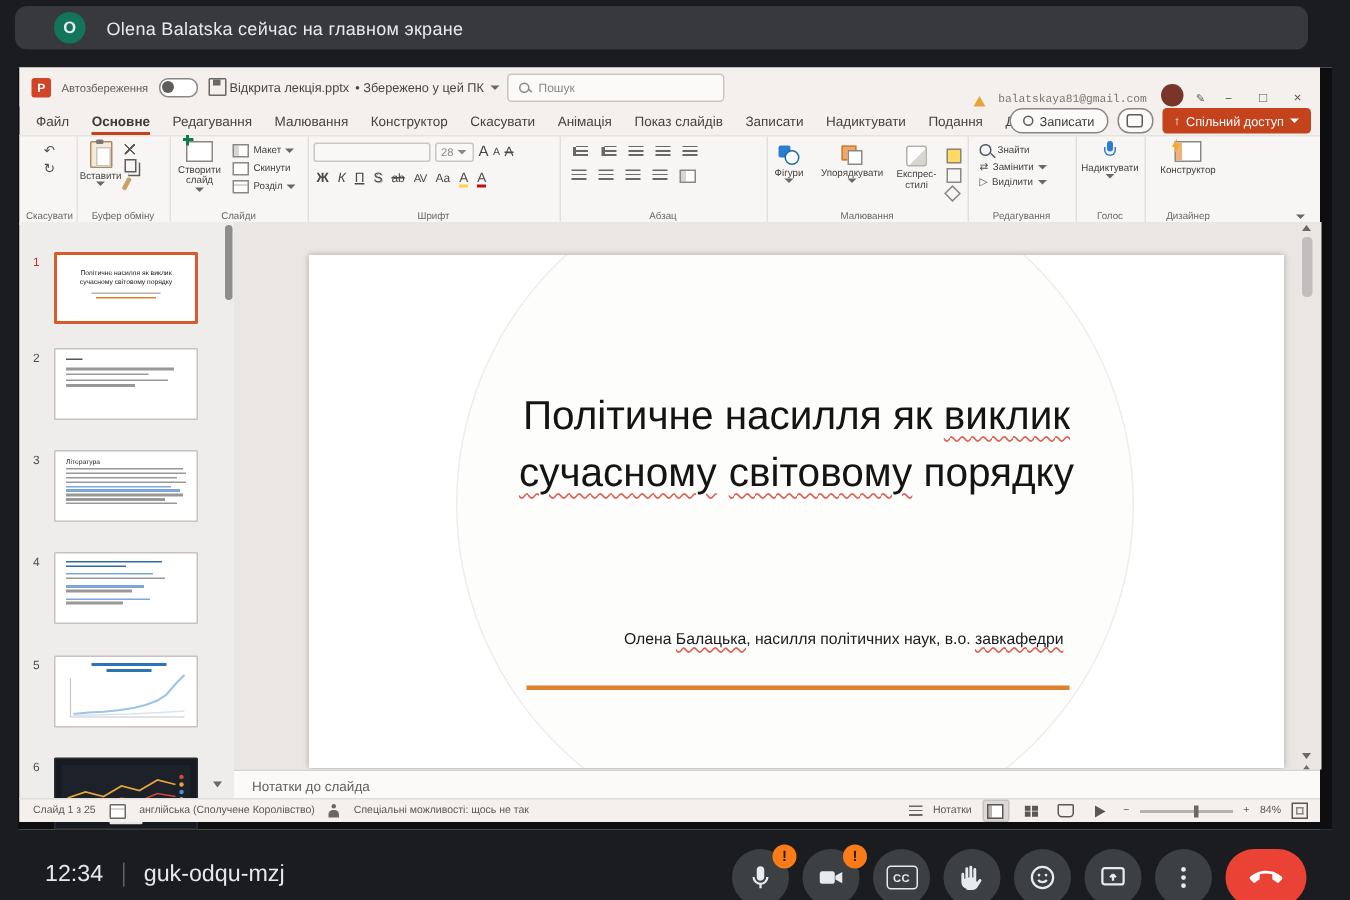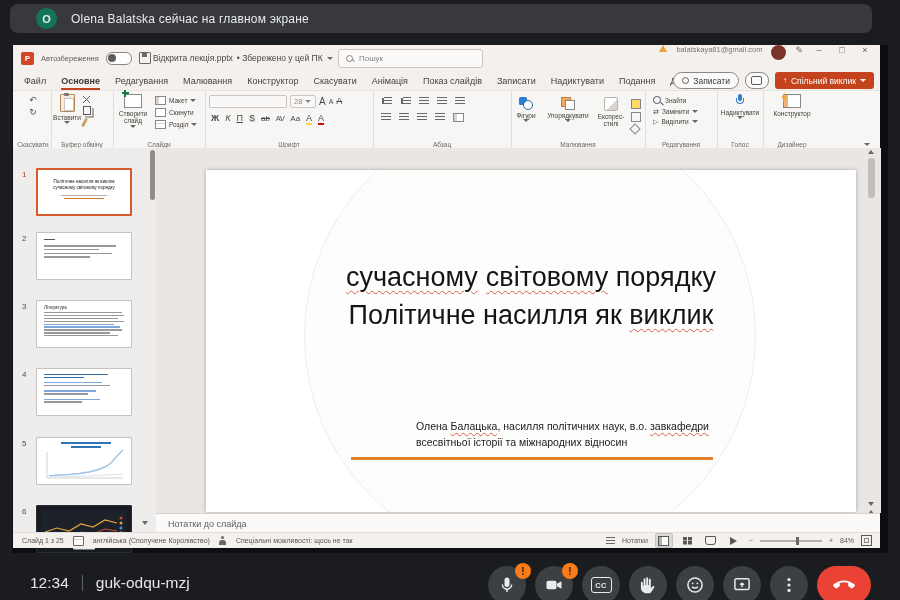--- a/index.html
+++ b/index.html
@@ -20,21 +20,21 @@
   .autosave-lab{font-size:7.5px;color:#5f5d5b;}
   .toggle{width:24px;height:11px;border-radius:6px;background:#fff;border:1px solid #8a8886;position:relative;}
   .toggle i{position:absolute;left:1px;top:1px;width:8px;height:8px;border-radius:50%;background:#605e5c;}
   .saveic{width:10px;height:10px;border:1px solid #6a6866;border-radius:1px;position:relative;}
   .saveic::after{content:"";position:absolute;left:2px;top:0;width:5px;height:4px;background:#6a6866;}
   .fname{position:absolute;left:140px;top:0;height:26px;display:flex;align-items:center;font-size:8.5px;color:#484644;gap:4px;white-space:nowrap;}
   .searchbox{position:absolute;left:325px;top:4px;width:136px;height:17px;background:#fbfaf9;border:1px solid #c9c6c3;border-radius:3px;display:flex;align-items:center;gap:5px;padding-left:7px;font-size:8px;color:#8a8886;}
   .mag{width:8px;height:8px;position:relative;}
   .mag::before{content:"";position:absolute;left:0;top:0;width:5px;height:5px;border:1px solid #8a8886;border-radius:50%;}
   .mag::after{content:"";position:absolute;left:5.5px;top:5.5px;width:3px;height:1px;background:#8a8886;transform:rotate(45deg);}
-  .tbar-right{position:absolute;right:8px;top:0;height:26px;display:flex;align-items:flex-start;gap:9px;}
+  .tbar-right{position:absolute;right:8px;top:0;height:26px;display:flex;align-items:flex-end;gap:9px;font-family:Liberation Mono, monospace;}
   .warn-tri{width:0;height:0;border-left:4px solid transparent;border-right:4px solid transparent;border-bottom:7px solid #e8a33d;}
   .email{font-size:7.5px;color:#7a756f;}
   .tb-avatar{width:15px;height:15px;border-radius:50%;background:#7a352a;}
   .pencil{font-size:9px;color:#5f5d5b;}
   .wctl{font-size:9px;color:#5f5d5b;width:14px;text-align:center;}
 
   
   .tabs{position:absolute;left:4px;top:26px;right:0;height:19px;display:flex;align-items:center;gap:1px;}
   .tab{font-size:9px;color:#444340;padding:0 7px;height:19px;display:flex;align-items:center;white-space:nowrap;position:relative;}
   .tab.active{font-weight:bold;color:#3b3a38;}
@@ -229,21 +229,21 @@
     <div class="tab-actions">
       <span class="btn-record">
           <span class="rec-ring"></span>
           <span>Записати</span>
         </span>
       <span class="btn-comment">
           <i></i>
         </span>
       <span class="btn-share">
           <span class="share-ic">↑</span>
-          <span>Спільний виклик</span>
+          <span>Спільний доступ</span>
           <span class="cv"></span>
         </span>
     </div>
 
     <div class="ribbon">
       <div class="rg" style="left:2px;width:36px;">
         <div class="minicol" style="align-items:center;">
           <span class="gl">↶</span>
           <span class="gl">↻</span>
         </div>
@@ -479,26 +479,25 @@
         </svg>
       </div>
 
       <div class="thsb"></div>
     </div>
 
     <div class="canvas">
       <div class="slide">
         <div class="deco-circle"></div>
         <div class="slide-title">
+          <div><span>Політичне насилля як </span><span class="wavy">виклик</span></div>
           <div><span class="wavy mr">сучасному</span><span class="wavy">світовому</span><span> порядку</span></div>
-          <div><span>Політичне насилля як </span><span class="wavy">виклик</span></div>
         </div>
         <div class="slide-sub">
           <div><span>Олена </span><span class="wavy">Балацька</span><span>, насилля політичних наук, в.о. </span><span class="wavy">завкафедри</span></div>
-          <div>всесвітньої історії та міжнародних відносин</div>
         </div>
         <div class="accent-line"></div>
       </div>
     </div>
 
     <div class="vsb">
       <span class="tri-u"></span>
       <span class="vsb-thumb"></span>
       <div class="vsb-bottom">
         <span class="tri-d"></span>

